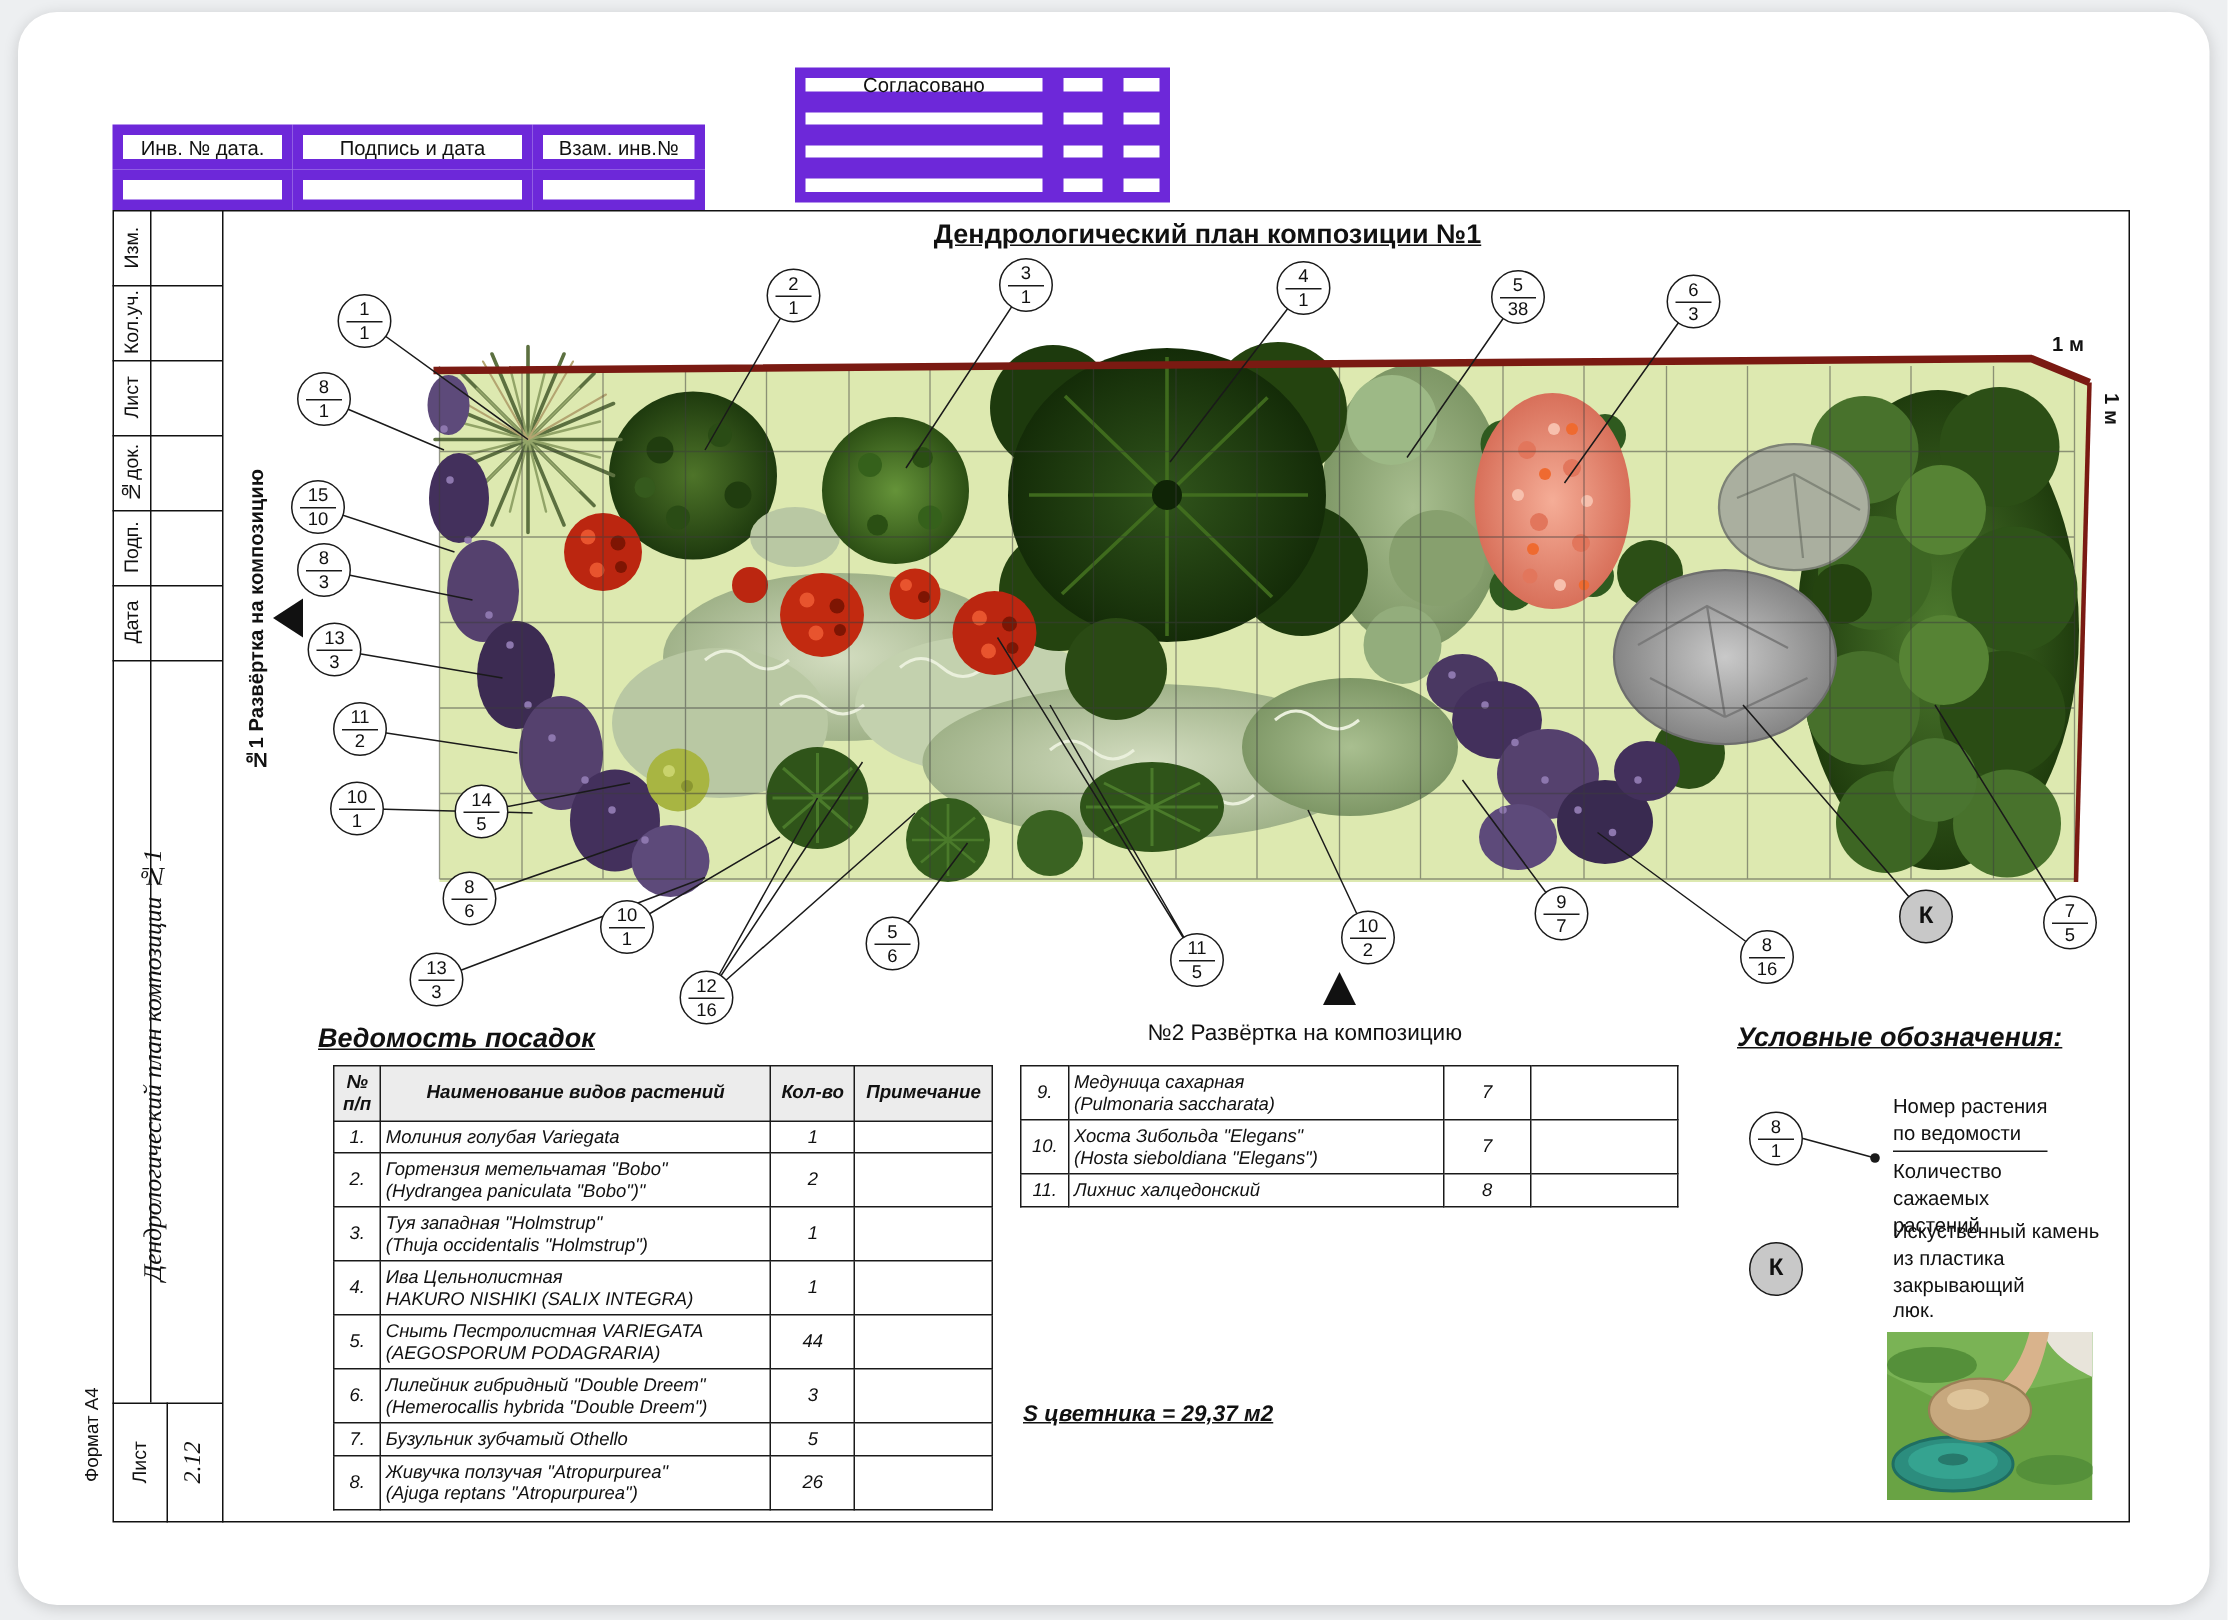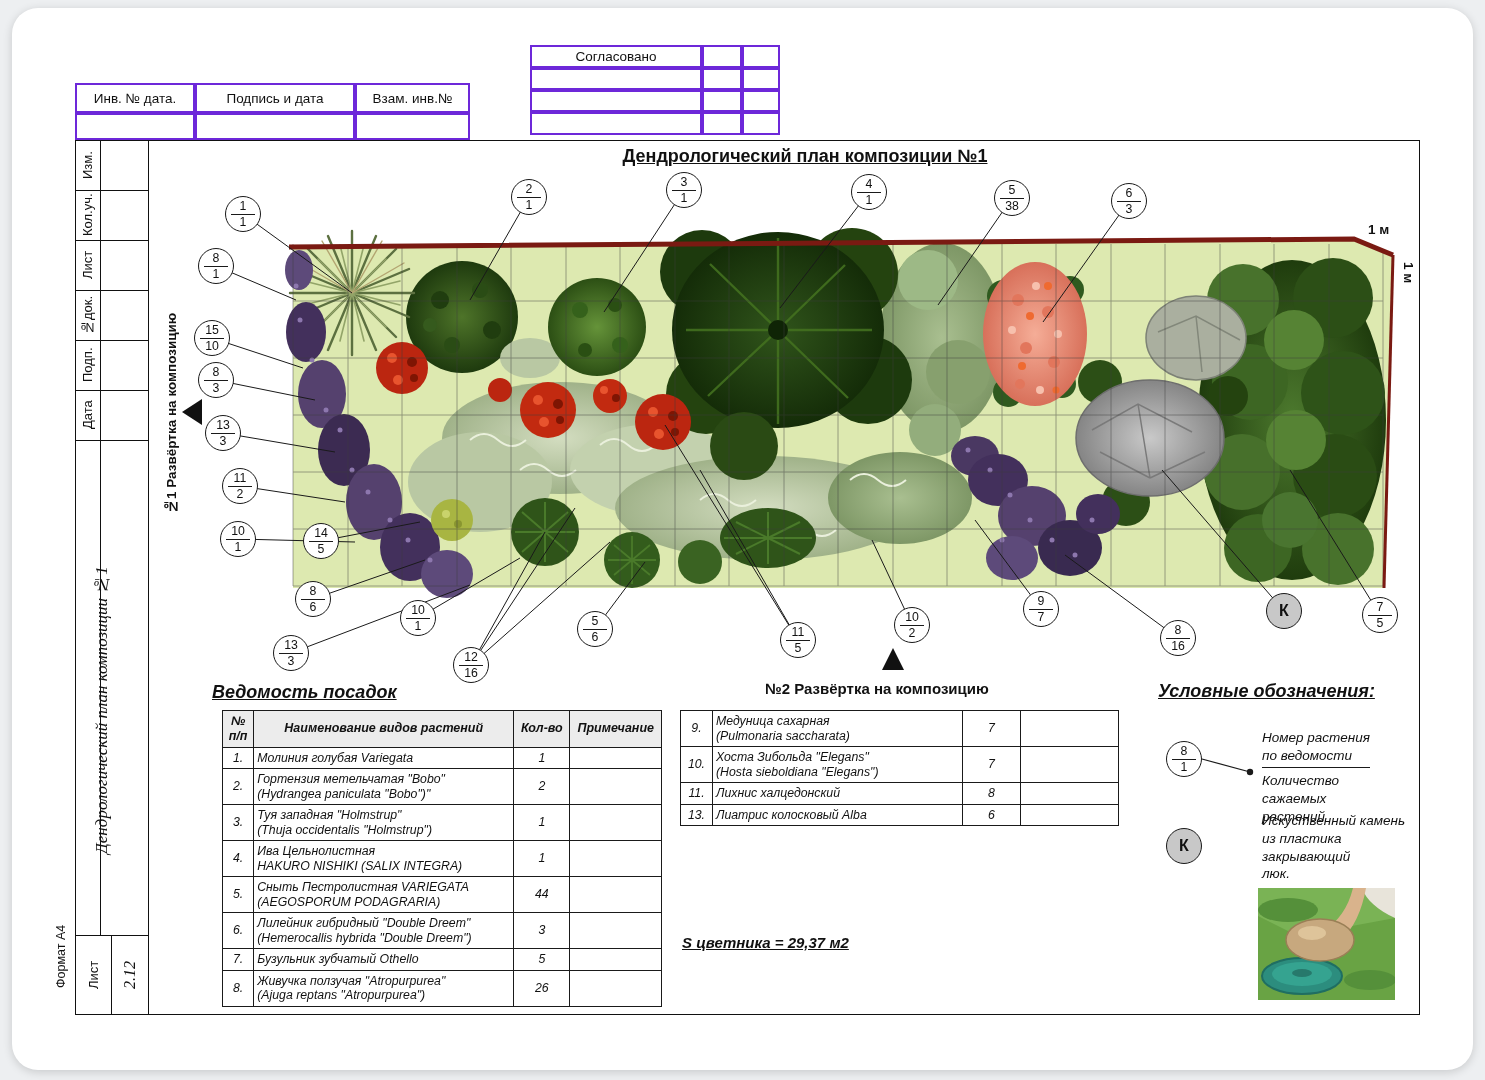--- a/index.html
+++ b/index.html
@@ -6,38 +6,38 @@
 html,body{width:1485px;height:1080px}
 body{position:relative;background:#edeff1;font-family:"Liberation Sans","DejaVu Sans",sans-serif;color:#111}
 .card{position:absolute;left:12px;top:8px;width:1461px;height:1062px;background:#fff;border-radius:26px;box-shadow:0 2px 10px rgba(0,0,0,.16)}
 .abs{position:absolute}
 .hline{position:absolute;border-top:1.2px solid #111}
 .vline{position:absolute;border-left:1.2px solid #111}
 .frame{position:absolute;border:1.6px solid #111}
 .vtext{writing-mode:vertical-rl;transform:rotate(180deg);display:flex;align-items:center;justify-content:center;text-align:center}
 .vtext2{writing-mode:vertical-rl;display:flex;align-items:center;justify-content:center}
 .gridtable{display:grid;background:#fff}
-.gridtable>div{border:2px solid #6d28d9;display:flex;align-items:center;justify-content:center;font-size:13.5px}
+.gridtable>div{border:7px solid #6d28d9;display:flex;align-items:center;justify-content:center;font-size:13.5px}
 .big-title{font-weight:bold;font-size:18px;text-decoration:underline;text-align:center}
 .h-italic{font-weight:bold;font-style:italic;text-decoration:underline}
 .marker{position:absolute;width:36px;height:36px;border:1.6px solid #1a1a1a;border-radius:50%;background:#fff;display:flex;flex-direction:column;align-items:center;justify-content:center;font-size:12.3px;line-height:1;z-index:6}
 .marker .mk-top{display:block;width:68%;text-align:center;border-bottom:1.3px solid #1a1a1a;padding-bottom:1.5px}
 .marker .mk-bot{display:block;width:68%;text-align:center;padding-top:1.5px}
 .marker.k{background:#c8c8c8;font-size:16px;font-weight:bold}
 .ptable{border-collapse:collapse;table-layout:fixed;width:440px;background:#fff}
 .ptable td,.ptable th{border:1px solid #1a1a1a;font-style:italic;font-size:12.3px;line-height:1.18;padding:3px 3px;vertical-align:middle}
 .ptable th{font-weight:bold;background:#ececec;text-align:center;font-size:12.5px}
 .tnum{width:30px;text-align:center}
 .tname{width:250px;text-align:left}
 .tqty{width:54px;text-align:center;font-size:13px}
 .tnote{width:88px}
 .rt .tnum{width:32px}.rt .tname{width:250px}.rt .tqty{width:58px}.rt .tnote{width:98px}
 .tri-left{width:0;height:0;border-top:13px solid transparent;border-bottom:13px solid transparent;border-right:20px solid #111}
 .tri-up{width:0;height:0;border-left:11px solid transparent;border-right:11px solid transparent;border-bottom:22px solid #111}
-.leg-text{font-style:italic;font-size:13.5px;line-height:1.32}
+.leg-text{font-size:13.5px;line-height:1.32}
 </style>
 </head>
 <body>
 
 <div class="card"></div>
 
 <div class="frame" style="left:75px;top:140px;width:1345px;height:875px"></div>
 <div class="vline" style="left:100px;top:140px;height:795px"></div>
 <div class="vline" style="left:148px;top:140px;height:875px"></div>
 
@@ -417,21 +417,21 @@
 <div class="marker" style="left:1362px;top:597px">
     <span class="mk-top">7</span>
     <span class="mk-bot">5</span>
   </div>
 <div class="marker k" style="left:1266px;top:593px">
     <span>К</span>
   </div>
 
 <div class="abs vtext" style="left:160px;top:278px;width:22px;height:270px;font-weight:bold;font-size:13.5px">№1 Развёртка на композицию</div>
 <div class="abs tri-left" style="left:182px;top:399px"></div>
-<div class="abs" style="left:765px;top:680px;font-weight:bold;font-size:15px">№2 Развёртка на композицию</div>
+<div class="abs" style="left:765px;top:680px;font-weight:normal;font-size:15px">№2 Развёртка на композицию</div>
 <div class="abs tri-up" style="left:882px;top:648px"></div>
 
 <div class="abs" style="left:1368px;top:222px;font-weight:600;font-size:13.5px">1 м</div>
 <div class="abs vtext2" style="left:1398px;top:252px;width:20px;height:42px;font-weight:600;font-size:13.5px">1 м</div>
 
 <div class="abs h-italic" style="left:212px;top:682px;font-size:18px">Ведомость посадок</div>
 
 <table class="ptable abs" style="left:222px;top:710px">
   <tbody>
       <tr>
@@ -538,29 +538,20 @@
         <td class="tqty">7</td>
         <td class="tnote"></td>
       </tr>
   <tr>
         <td class="tnum">11.</td>
         <td class="tname">
           <div>Лихнис халцедонский</div>
           <div></div>
         </td>
         <td class="tqty">8</td>
-        <td class="tnote"></td>
-      </tr>
-  <tr>
-        <td class="tnum">13.</td>
-        <td class="tname">
-          <div>Лиатрис колосковый Alba</div>
-          <div></div>
-        </td>
-        <td class="tqty">6</td>
         <td class="tnote"></td>
       </tr>
 </tbody>
   </table>
 
 <div class="abs h-italic" style="left:682px;top:934px;font-size:15px">S цветника = 29,37 м2</div>
 
 <div class="abs h-italic" style="left:1158px;top:681px;font-size:18px">Условные обозначения:</div>
 
 <div class="marker" style="left:1166px;top:741px">

